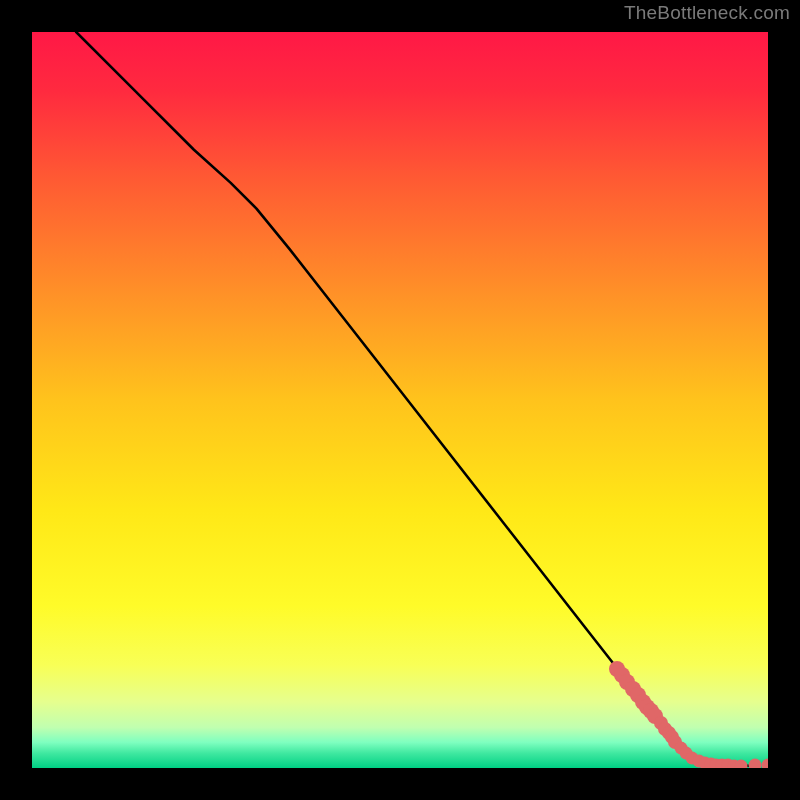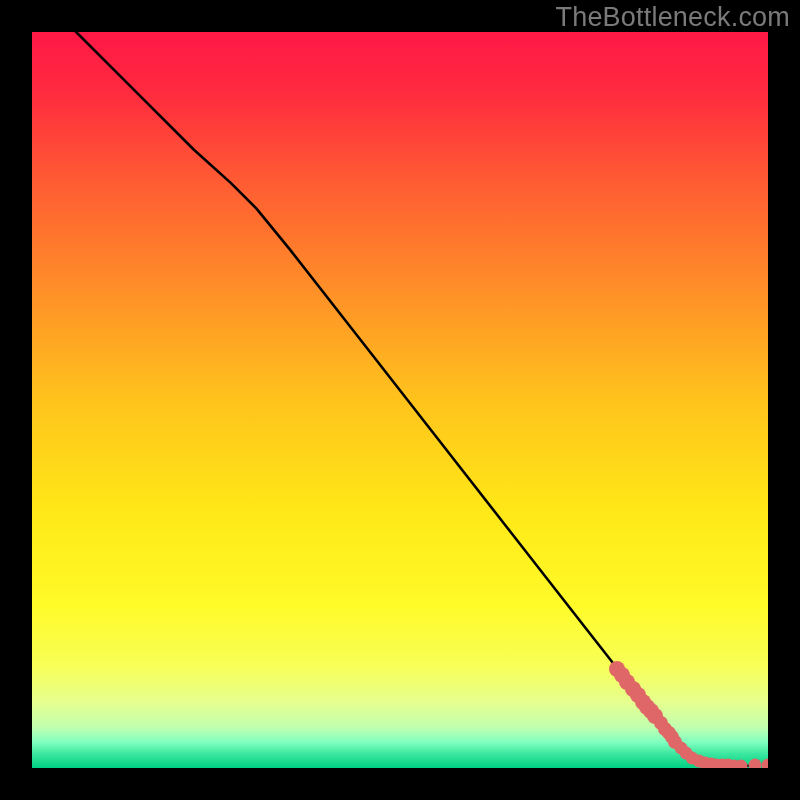--- a/index.html
+++ b/index.html
@@ -15,21 +15,21 @@
     position: relative;
     width: 800px;
     height: 800px;
     background: #000;
   }
   .attribution {
     position: absolute;
     top: 2px;
     right: 10px;
     color: #7a7a7a;
-    font-size: 27px;
+    font-size: 19px;
     font-weight: 500;
     letter-spacing: 0.2px;
   }
   .plot {
     position: absolute;
     left: 32px;
     top: 32px;
     width: 736px;
     height: 736px;
     overflow: hidden;

